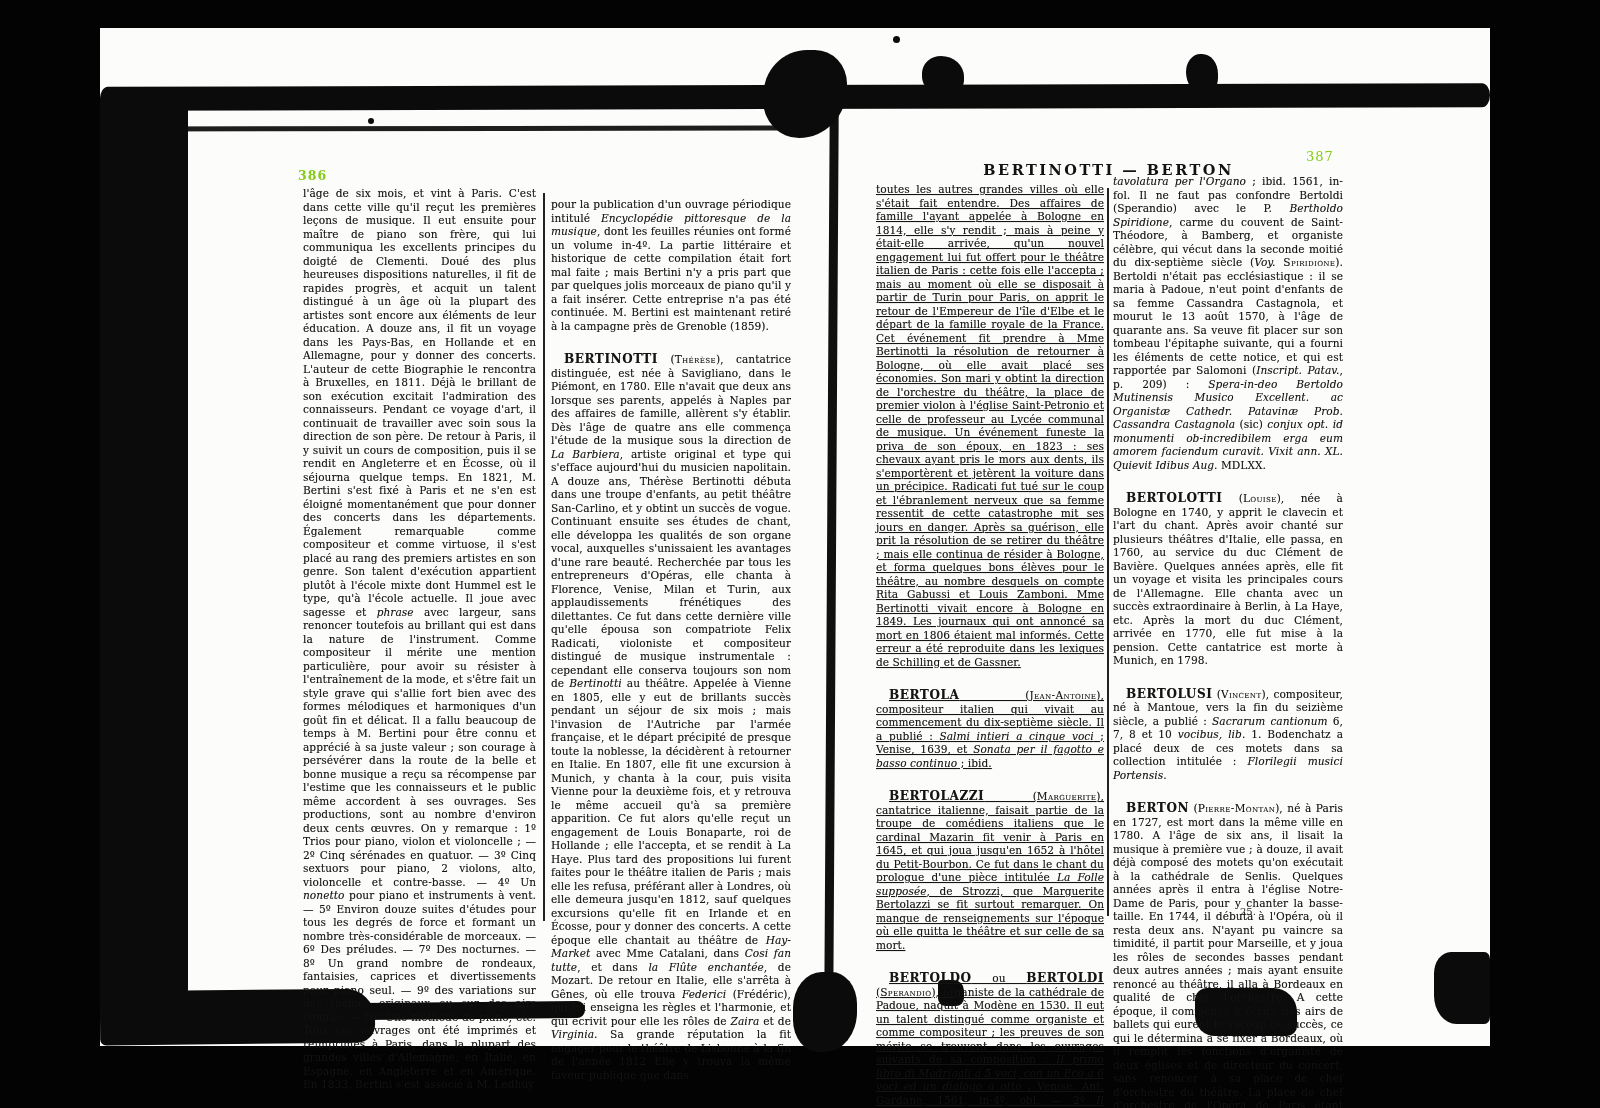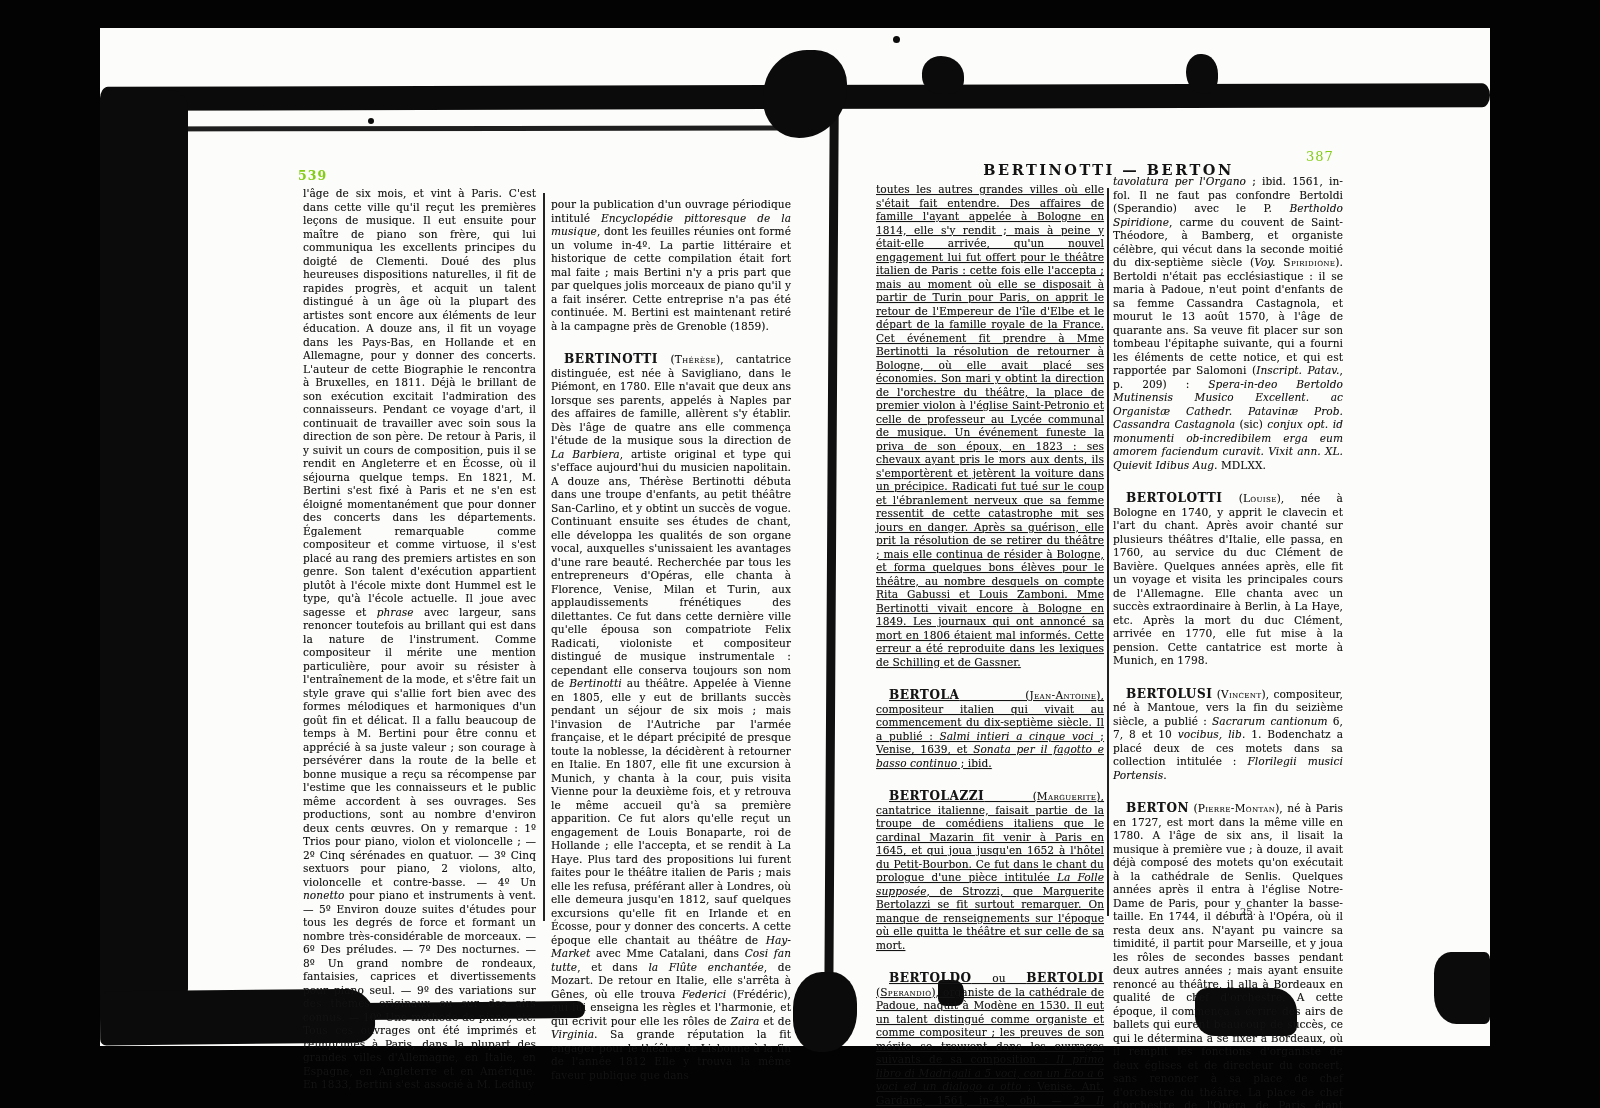--- a/index.html
+++ b/index.html
@@ -63,21 +63,21 @@
   <div class="art art-blob-top1"></div>
   <div class="art art-blob-top2"></div>
   <div class="art art-dot1"></div>
   <div class="art art-dot2"></div>
   <div class="art art-bottom-left"></div>
   <div class="art art-bottom-left2"></div>
   <div class="art art-bottom-right"></div>
   <div class="art art-mark-b"></div>
   <div class="art art-corner-br"></div>
 
-  <div class="pagenum pagenum-left">539</div>
+  <div class="pagenum pagenum-left">386</div>
   <div class="col col-l1">
       <p class="noindent"><span class="run-n">l'âge de six mois, et vint à Paris. C'est dans cette ville qu'il reçut les premières leçons de musique. Il eut ensuite pour maître de piano son frère, qui lui communiqua les excellents principes du doigté de Clementi. Doué des plus heureuses dispositions naturelles, il fit de rapides progrès, et acquit un talent distingué à un âge où la plupart des artistes sont encore aux éléments de leur éducation. A douze ans, il fit un voyage dans les Pays-Bas, en Hollande et en Allemagne, pour y donner des concerts. L'auteur de cette Biographie le rencontra à Bruxelles, en 1811. Déjà le brillant de son exécution excitait l'admiration des connaisseurs. Pendant ce voyage d'art, il continuait de travailler avec soin sous la direction de son père. De retour à Paris, il y suivit un cours de composition, puis il se rendit en Angleterre et en Écosse, où il séjourna quelque temps. En 1821, M. Bertini s'est fixé à Paris et ne s'en est éloigné momentanément que pour donner des concerts dans les départements. Également remarquable comme compositeur et comme virtuose, il s'est placé au rang des premiers artistes en son genre. Son talent d'exécution appartient plutôt à l'école mixte dont Hummel est le type, qu'à l'école actuelle. Il joue avec sagesse et </span><span class="run-i">phrase</span><span class="run-n"> avec largeur, sans renoncer toutefois au brillant qui est dans la nature de l'instrument. Comme compositeur il mérite une mention particulière, pour avoir su résister à l'entraînement de la mode, et s'être fait un style grave qui s'allie fort bien avec des formes mélodiques et harmoniques d'un goût fin et délicat. Il a fallu beaucoup de temps à M. Bertini pour être connu et apprécié à sa juste valeur ; son courage à persévérer dans la route de la belle et bonne musique a reçu sa récompense par l'estime que les connaisseurs et le public même accordent à ses ouvrages. Ses productions, sont au nombre d'environ deux cents œuvres. On y remarque : 1º Trios pour piano, violon et violoncelle ; — 2º Cinq sérénades en quatuor. — 3º Cinq sextuors pour piano, 2 violons, alto, violoncelle et contre-basse. — 4º Un </span><span class="run-i">nonetto</span><span class="run-n"> pour piano et instruments à vent. — 5º Environ douze suites d'études pour tous les degrés de force et formant un nombre très-considérable de morceaux. — 6º Des préludes. — 7º Des nocturnes. — 8º Un grand nombre de rondeaux, fantaisies, caprices et divertissements pour piano seul. — 9º des variations sur des thèmes originaux ou sur des airs connus. — 10º Une méthode de piano, etc. Tous ces ouvrages ont été imprimés et réimprimés à Paris, dans la plupart des grandes villes d'Allemagne, en Italie, en Espagne, en Angleterre et en Amérique. En 1833, Bertini s'est associé à M. Ledhuy</span></p>
     </div>
   <div class="colrule colrule-left"></div>
   <div class="col col-l2">
       <p class="noindent"><span class="run-n">pour la publication d'un ouvrage périodique intitulé </span><span class="run-i">Encyclopédie pittoresque de la musique</span><span class="run-n">, dont les feuilles réunies ont formé un volume in-4º. La partie littéraire et historique de cette compilation était fort mal faite ; mais Bertini n'y a pris part que par quelques jolis morceaux de piano qu'il y a fait insérer. Cette entreprise n'a pas été continuée. M. Bertini est maintenant retiré à la campagne près de Grenoble (1859).</span></p>
       <p class="indent"><span class="run-b">BERTINOTTI</span><span class="run-n"> (</span><span class="run-sc">Thérèse</span><span class="run-n">), cantatrice distinguée, est née à Savigliano, dans le Piémont, en 1780. Elle n'avait que deux ans lorsque ses parents, appelés à Naples par des affaires de famille, allèrent s'y établir. Dès l'âge de quatre ans elle commença l'étude de la musique sous la direction de </span><span class="run-i">La Barbiera</span><span class="run-n">, artiste original et type qui s'efface aujourd'hui du musicien napolitain. A douze ans, Thérèse Bertinotti débuta dans une troupe d'enfants, au petit théâtre San-Carlino, et y obtint un succès de vogue. Continuant ensuite ses études de chant, elle développa les qualités de son organe vocal, auxquelles s'unissaient les avantages d'une rare beauté. Recherchée par tous les entrepreneurs d'Opéras, elle chanta à Florence, Venise, Milan et Turin, aux applaudissements frénétiques des dilettantes. Ce fut dans cette dernière ville qu'elle épousa son compatriote Felix Radicati, violoniste et compositeur distingué de musique instrumentale : cependant elle conserva toujours son nom de </span><span class="run-i">Bertinotti</span><span class="run-n"> au théâtre. Appelée à Vienne en 1805, elle y eut de brillants succès pendant un séjour de six mois ; mais l'invasion de l'Autriche par l'armée française, et le départ précipité de presque toute la noblesse, la décidèrent à retourner en Italie. En 1807, elle fit une excursion à Munich, y chanta à la cour, puis visita Vienne pour la deuxième fois, et y retrouva le même accueil qu'à sa première apparition. Ce fut alors qu'elle reçut un engagement de Louis Bonaparte, roi de Hollande ; elle l'accepta, et se rendit à La Haye. Plus tard des propositions lui furent faites pour le théâtre italien de Paris ; mais elle les refusa, préférant aller à Londres, où elle demeura jusqu'en 1812, sauf quelques excursions qu'elle fit en Irlande et en Écosse, pour y donner des concerts. A cette époque elle chantait au théâtre de </span><span class="run-i">Hay-Market</span><span class="run-n"> avec Mme Catalani, dans </span><span class="run-i">Cosi fan tutte</span><span class="run-n">, et dans </span><span class="run-i">la Flûte enchantée</span><span class="run-n">, de Mozart. De retour en Italie, elle s'arrêta à Gênes, où elle trouva </span><span class="run-i">Federici</span><span class="run-n"> (Frédéric), qui lui enseigna les règles et l'harmonie, et qui écrivit pour elle les rôles de </span><span class="run-i">Zaira</span><span class="run-n"> et de </span><span class="run-i">Virginia</span><span class="run-n">. Sa grande réputation la fit engager pour le théâtre de Lisbonne à la fin de l'année 1812 Elle y trouva la même faveur publique que dans</span></p>
     </div>
 
   <div class="head head-right">BERTINOTTI — BERTON</div>

